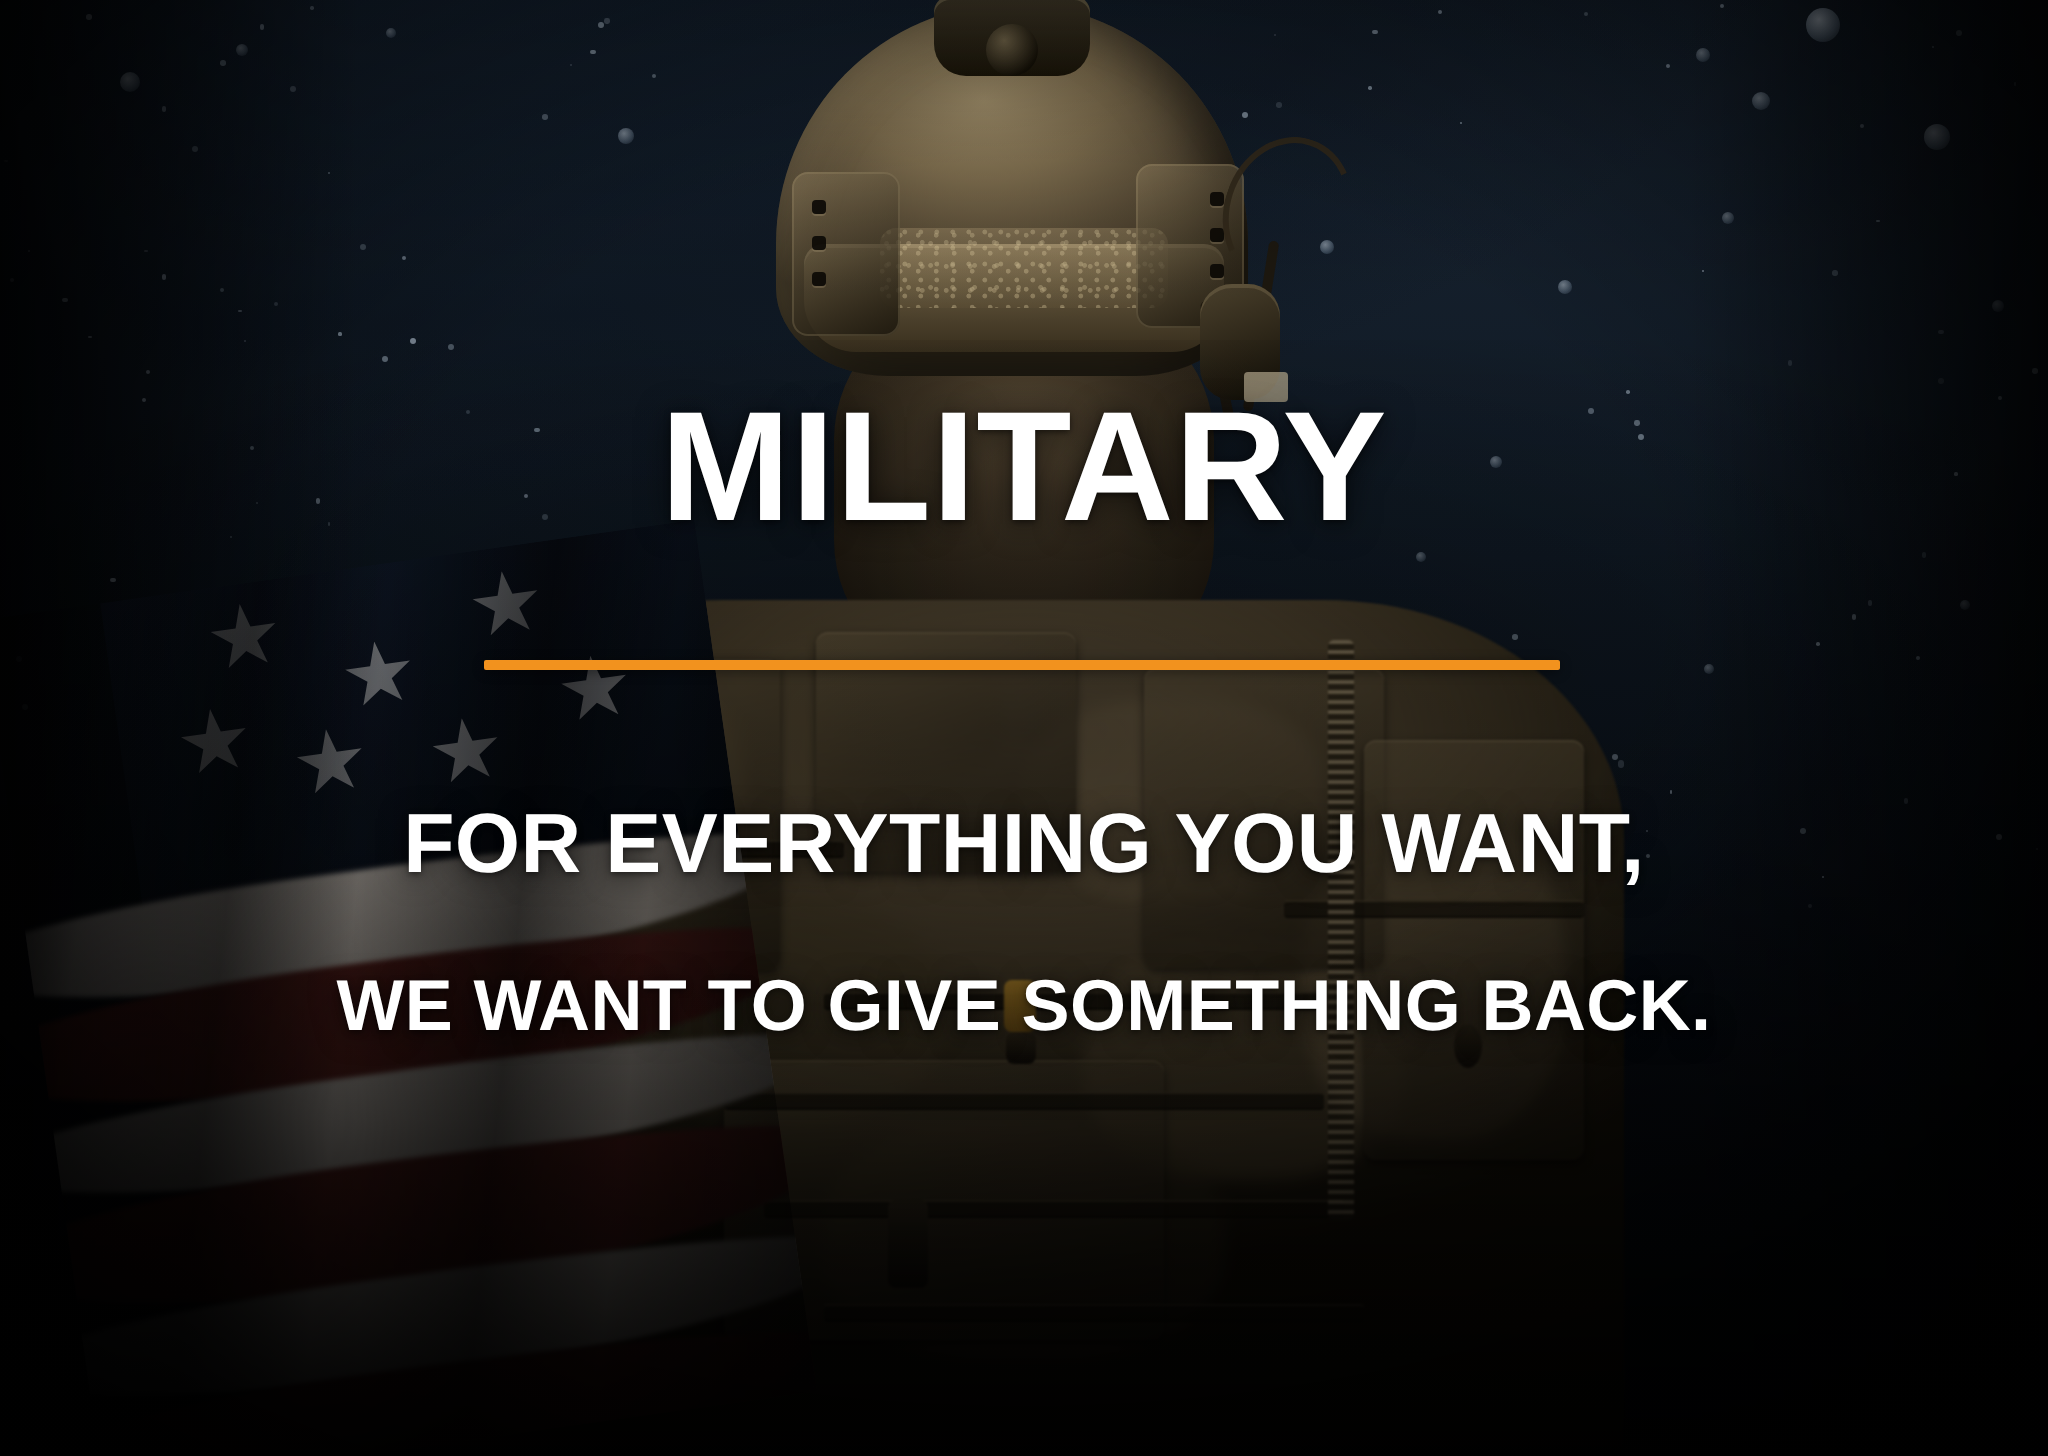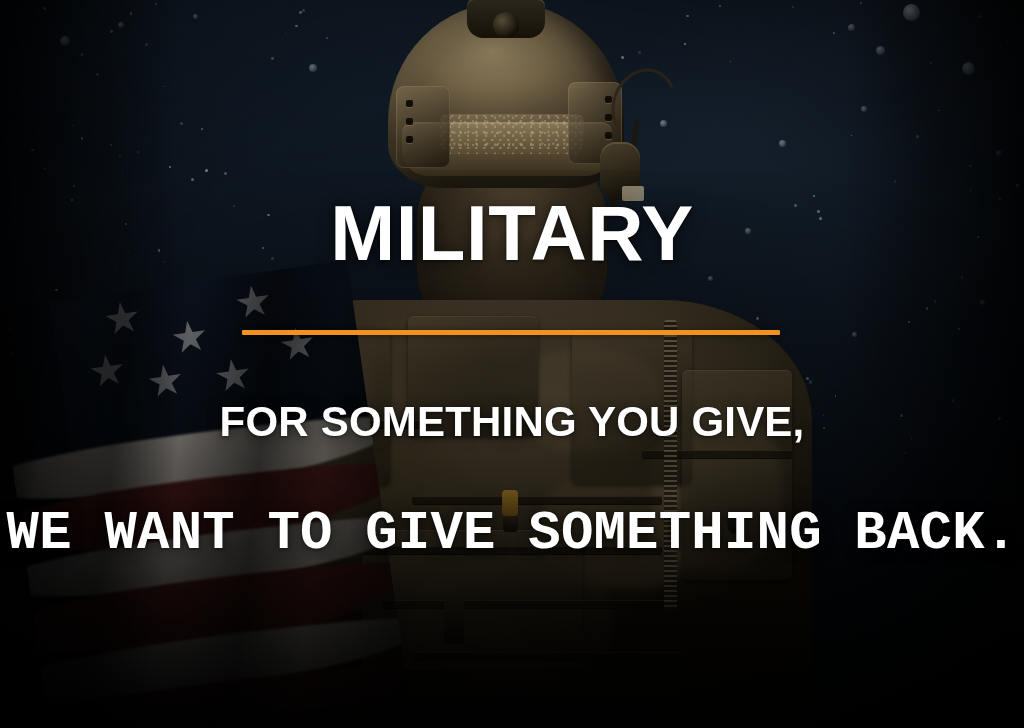--- a/index.html
+++ b/index.html
@@ -341,21 +341,21 @@
   .subline {
     color: #ffffff;
     font-weight: 700;
     text-align: center;
     line-height: 1.12;
     letter-spacing: .2px;
     text-shadow: 0 2px 14px rgba(0,0,0,.6), 0 1px 3px rgba(0,0,0,.5);
     margin: 0;
   }
   .sub-1 { font-size: 42px; margin-top: 26px; }
-  .sub-2 { font-size: 54px; margin-top: 22px; font-family: Liberation Mono, monospace; }
+  .sub-2 { font-size: 36px; margin-top: 1px; }
 </style>
 </head>
 <body>
 
 <div id="stage">
 
   <div class="sky"></div>
   <div class="sky-sweep"></div>
 
   <div class="stars" id="starfield">
@@ -568,17 +568,17 @@
   <div class="side-dark-l"></div>
   <div class="side-dark-r"></div>
   <div class="grade-dark"></div>
   <div class="vignette"></div>
 
   <div class="content">
     <h1 class="headline headline-1">MILITARY</h1>
 
     <div class="rule" id="rule" style="background: rgb(242, 146, 30);"></div>
 
-    <p class="subline sub-1">FOR SOMETHING YOU GIVE,</p>
+    <p class="subline sub-1">FOR EVERYTHING YOU WANT,</p>
     <p class="subline sub-2">WE WANT TO GIVE SOMETHING BACK.</p>
   </div>
 
 </div>
 
 </body></html>

